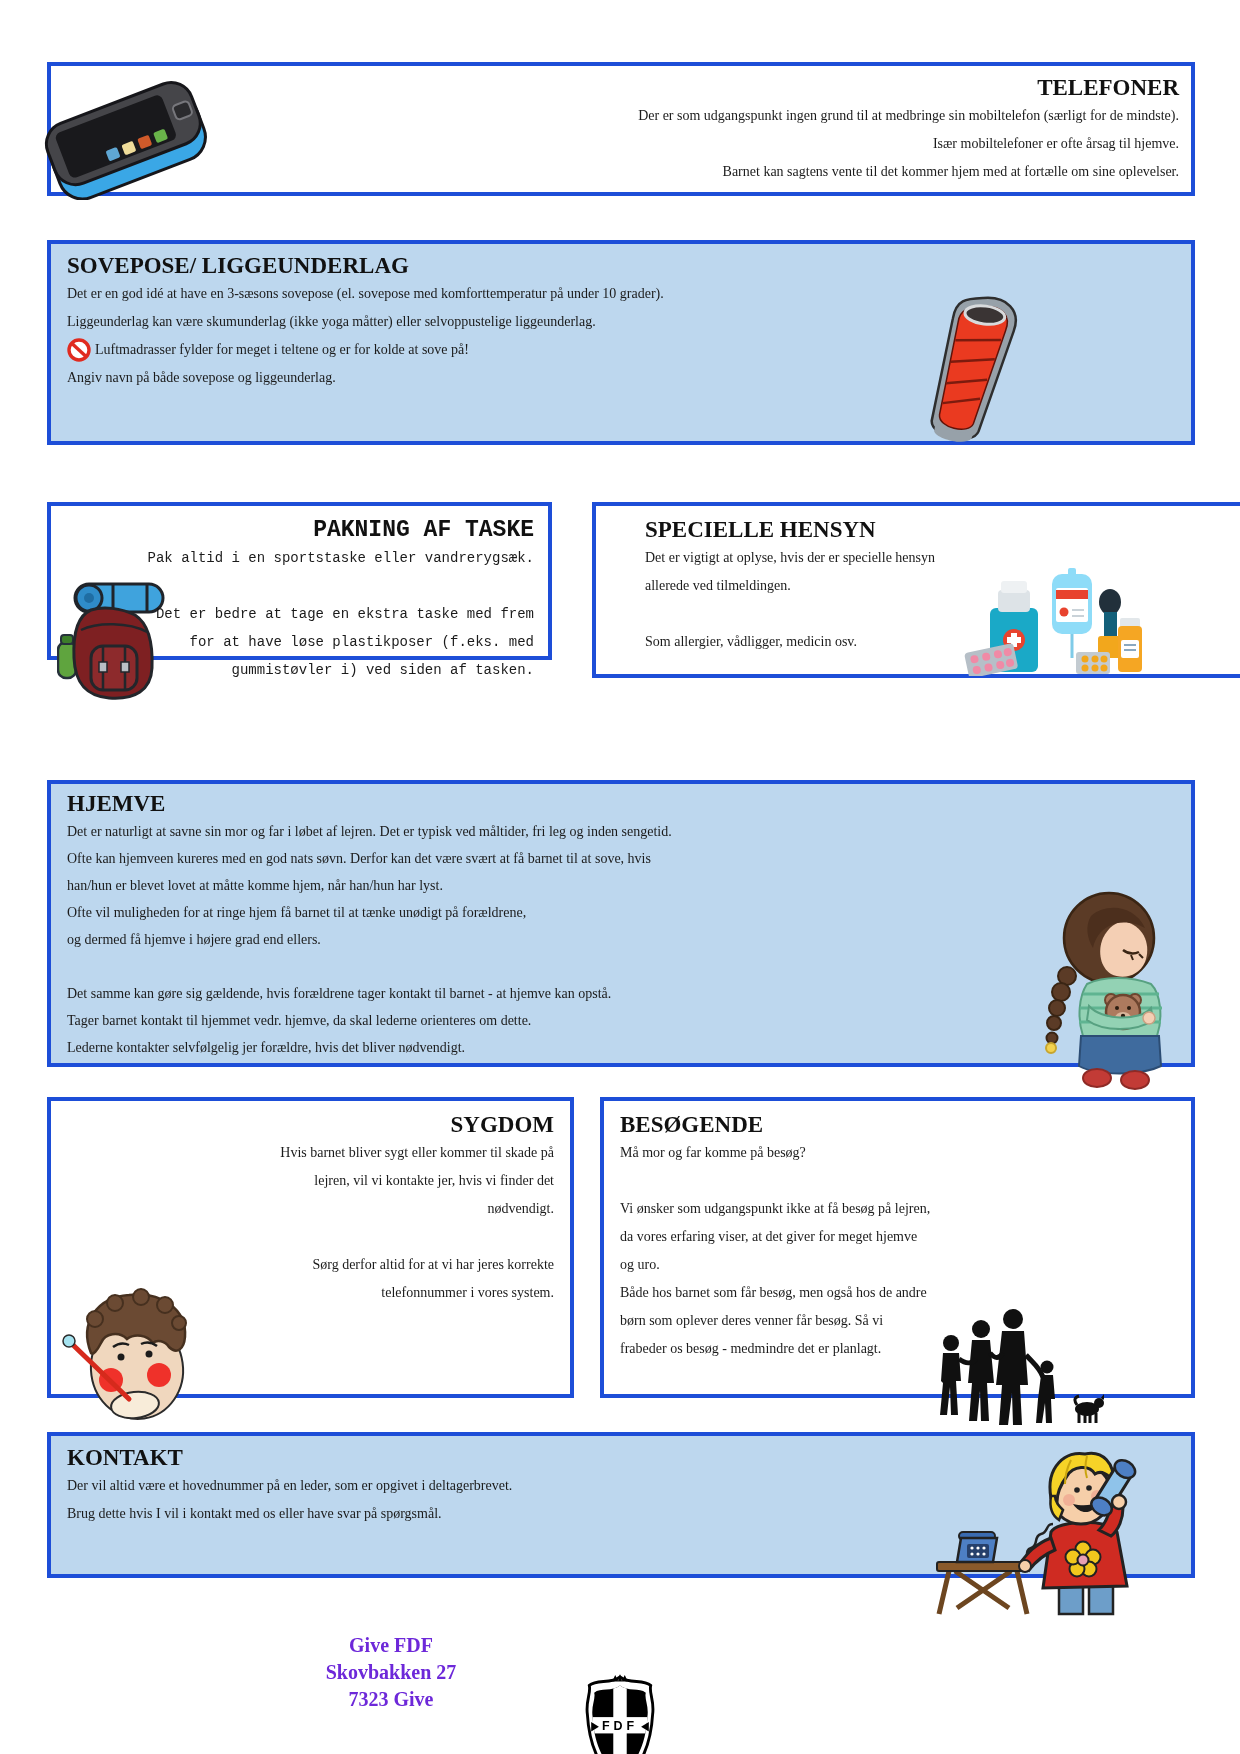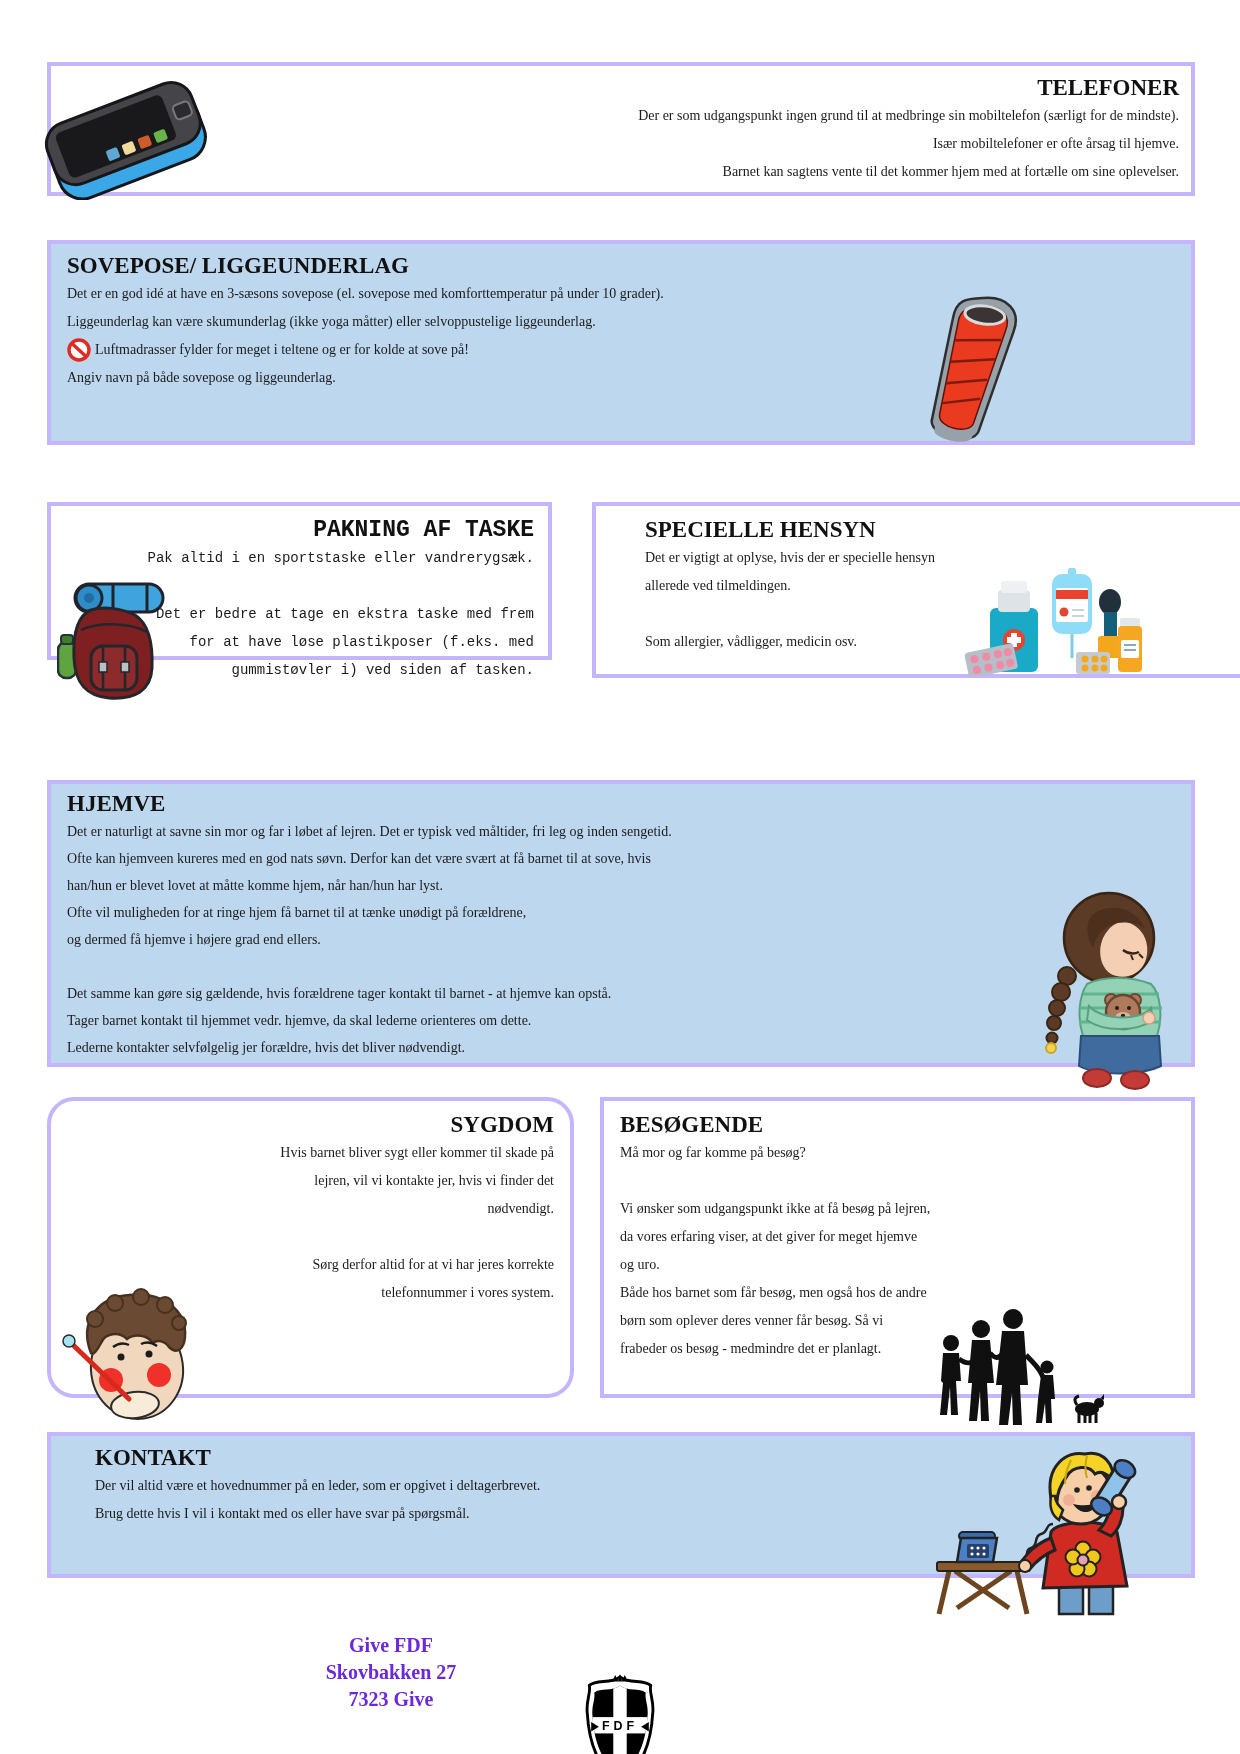--- a/index.html
+++ b/index.html
@@ -1,18 +1,18 @@
 <!DOCTYPE html>
 <html><head>
 <meta charset="utf-8">
 <style>
   html,body{margin:0;padding:0;background:#ffffff;}
   .page{position:relative;width:1240px;height:1754px;background:#ffffff;overflow:hidden;
         font-family:"Liberation Serif",serif;color:#1b1b1b;}
-  .box{position:absolute;border:4px solid #c4b5fd;box-sizing:border-box;}
+  .box{position:absolute;border:4px solid #1d4ed8;box-sizing:border-box;}
   .white{background:#ffffff;}
   .blue{background:#bdd7ee;}
   .content{position:relative;height:100%;box-sizing:border-box;}
   h2{margin:0;font-size:23px;line-height:28px;font-weight:bold;color:#111;}
   p.body{margin:0;font-size:14px;line-height:28px;white-space:pre-line;}
   .tight p.body{line-height:27px;}
   .mt{margin-top:26px;}
   .right{text-align:right;}
   .warn-line{display:flex;align-items:center;gap:4px;font-weight:normal;}
   .ill{position:absolute;}
@@ -184,21 +184,21 @@
 han/hun er blevet lovet at måtte komme hjem, når han/hun har lyst.
 Ofte vil muligheden for at ringe hjem få barnet til at tænke unødigt på forældrene,
 og dermed få hjemve i højere grad end ellers.
 
 Det samme kan gøre sig gældende, hvis forældrene tager kontakt til barnet - at hjemve kan opstå.
 Tager barnet kontakt til hjemmet vedr. hjemve, da skal lederne orienteres om dette.
 Lederne kontakter selvfølgelig jer forældre, hvis det bliver nødvendigt.</p>
     </div>
   </section>
 
-  <section class="box white" style="left:47px;top:1097px;width:527px;height:301px;border-radius:27px;">
+  <section class="box white" style="left:47px;top:1097px;width:527px;height:301px;">
     <svg class="ill" style="left:6px;top:182px;" width="150" height="142" viewBox="0 0 150 142">
       <ellipse cx="80" cy="86" rx="46" ry="50" fill="#f0d7be" stroke="#2b2b2b" stroke-width="2" transform="rotate(-8 80 86)"></ellipse>
       <path d="M34,70 C22,40 40,14 72,12 C104,8 130,26 128,54 C127,66 120,72 112,64 C108,58 100,56 96,60 C90,52 78,50 70,56 C62,48 48,50 44,60 C40,68 36,72 34,70 Z" fill="#6b4a33" stroke="#46301f" stroke-width="2.5"></path>
       <circle cx="38" cy="36" r="8" fill="#6b4a33" stroke="#46301f" stroke-width="2"></circle>
       <circle cx="58" cy="20" r="8" fill="#6b4a33" stroke="#46301f" stroke-width="2"></circle>
       <circle cx="84" cy="14" r="8" fill="#6b4a33" stroke="#46301f" stroke-width="2"></circle>
       <circle cx="108" cy="22" r="8" fill="#6b4a33" stroke="#46301f" stroke-width="2"></circle>
       <circle cx="122" cy="40" r="7" fill="#6b4a33" stroke="#46301f" stroke-width="2"></circle>
       <circle cx="64" cy="74" r="3.5" fill="#1c1c1c"></circle>
         <circle cx="92" cy="71" r="3.5" fill="#1c1c1c"></circle>
@@ -244,21 +244,21 @@
 
 Vi ønsker som udgangspunkt ikke at få besøg på lejren,
 da vores erfaring viser, at det giver for meget hjemve
 og uro.
 Både hos barnet som får besøg, men også hos de andre
 børn som oplever deres venner får besøg. Så vi
 frabeder os besøg - medmindre det er planlagt.</p>
     </div>
   </section>
 
-  <section class="box blue" style="left:47px;top:1432px;width:1148px;height:146px;padding-left:28px;">
+  <section class="box blue" style="left:47px;top:1432px;width:1148px;height:146px;">
     <svg class="ill" style="left:880px;top:10px;" width="240" height="172" viewBox="0 0 240 172">
       <path d="M90,118 c10,-2 2,-14 10,-16 c8,-2 2,-12 10,-14 c8,-2 4,-10 12,-10" stroke="#222" stroke-width="2.5" fill="none"></path>
       <path d="M18,125 L8,168 M86,125 L96,168 M24,125 L78,162 M80,125 L26,162" stroke="#6d4620" stroke-width="5"></path>
       <rect x="6" y="116" width="92" height="9" rx="2" fill="#8a5a2b" stroke="#222" stroke-width="2"></rect>
       <rect x="28" y="86" width="36" height="8" rx="4" fill="#3a6bb0" stroke="#222" stroke-width="2"></rect>
       <path d="M30,92 L66,92 L62,116 L26,116 Z" fill="#4d7fc4" stroke="#222" stroke-width="2.5"></path>
       <rect x="36" y="98" width="22" height="14" rx="2" fill="#26406b"></rect>
       <circle cx="41" cy="102" r="1.6" fill="#fff"></circle>
         <circle cx="47" cy="102" r="1.6" fill="#fff"></circle>
       <circle cx="53" cy="102" r="1.6" fill="#fff"></circle>

